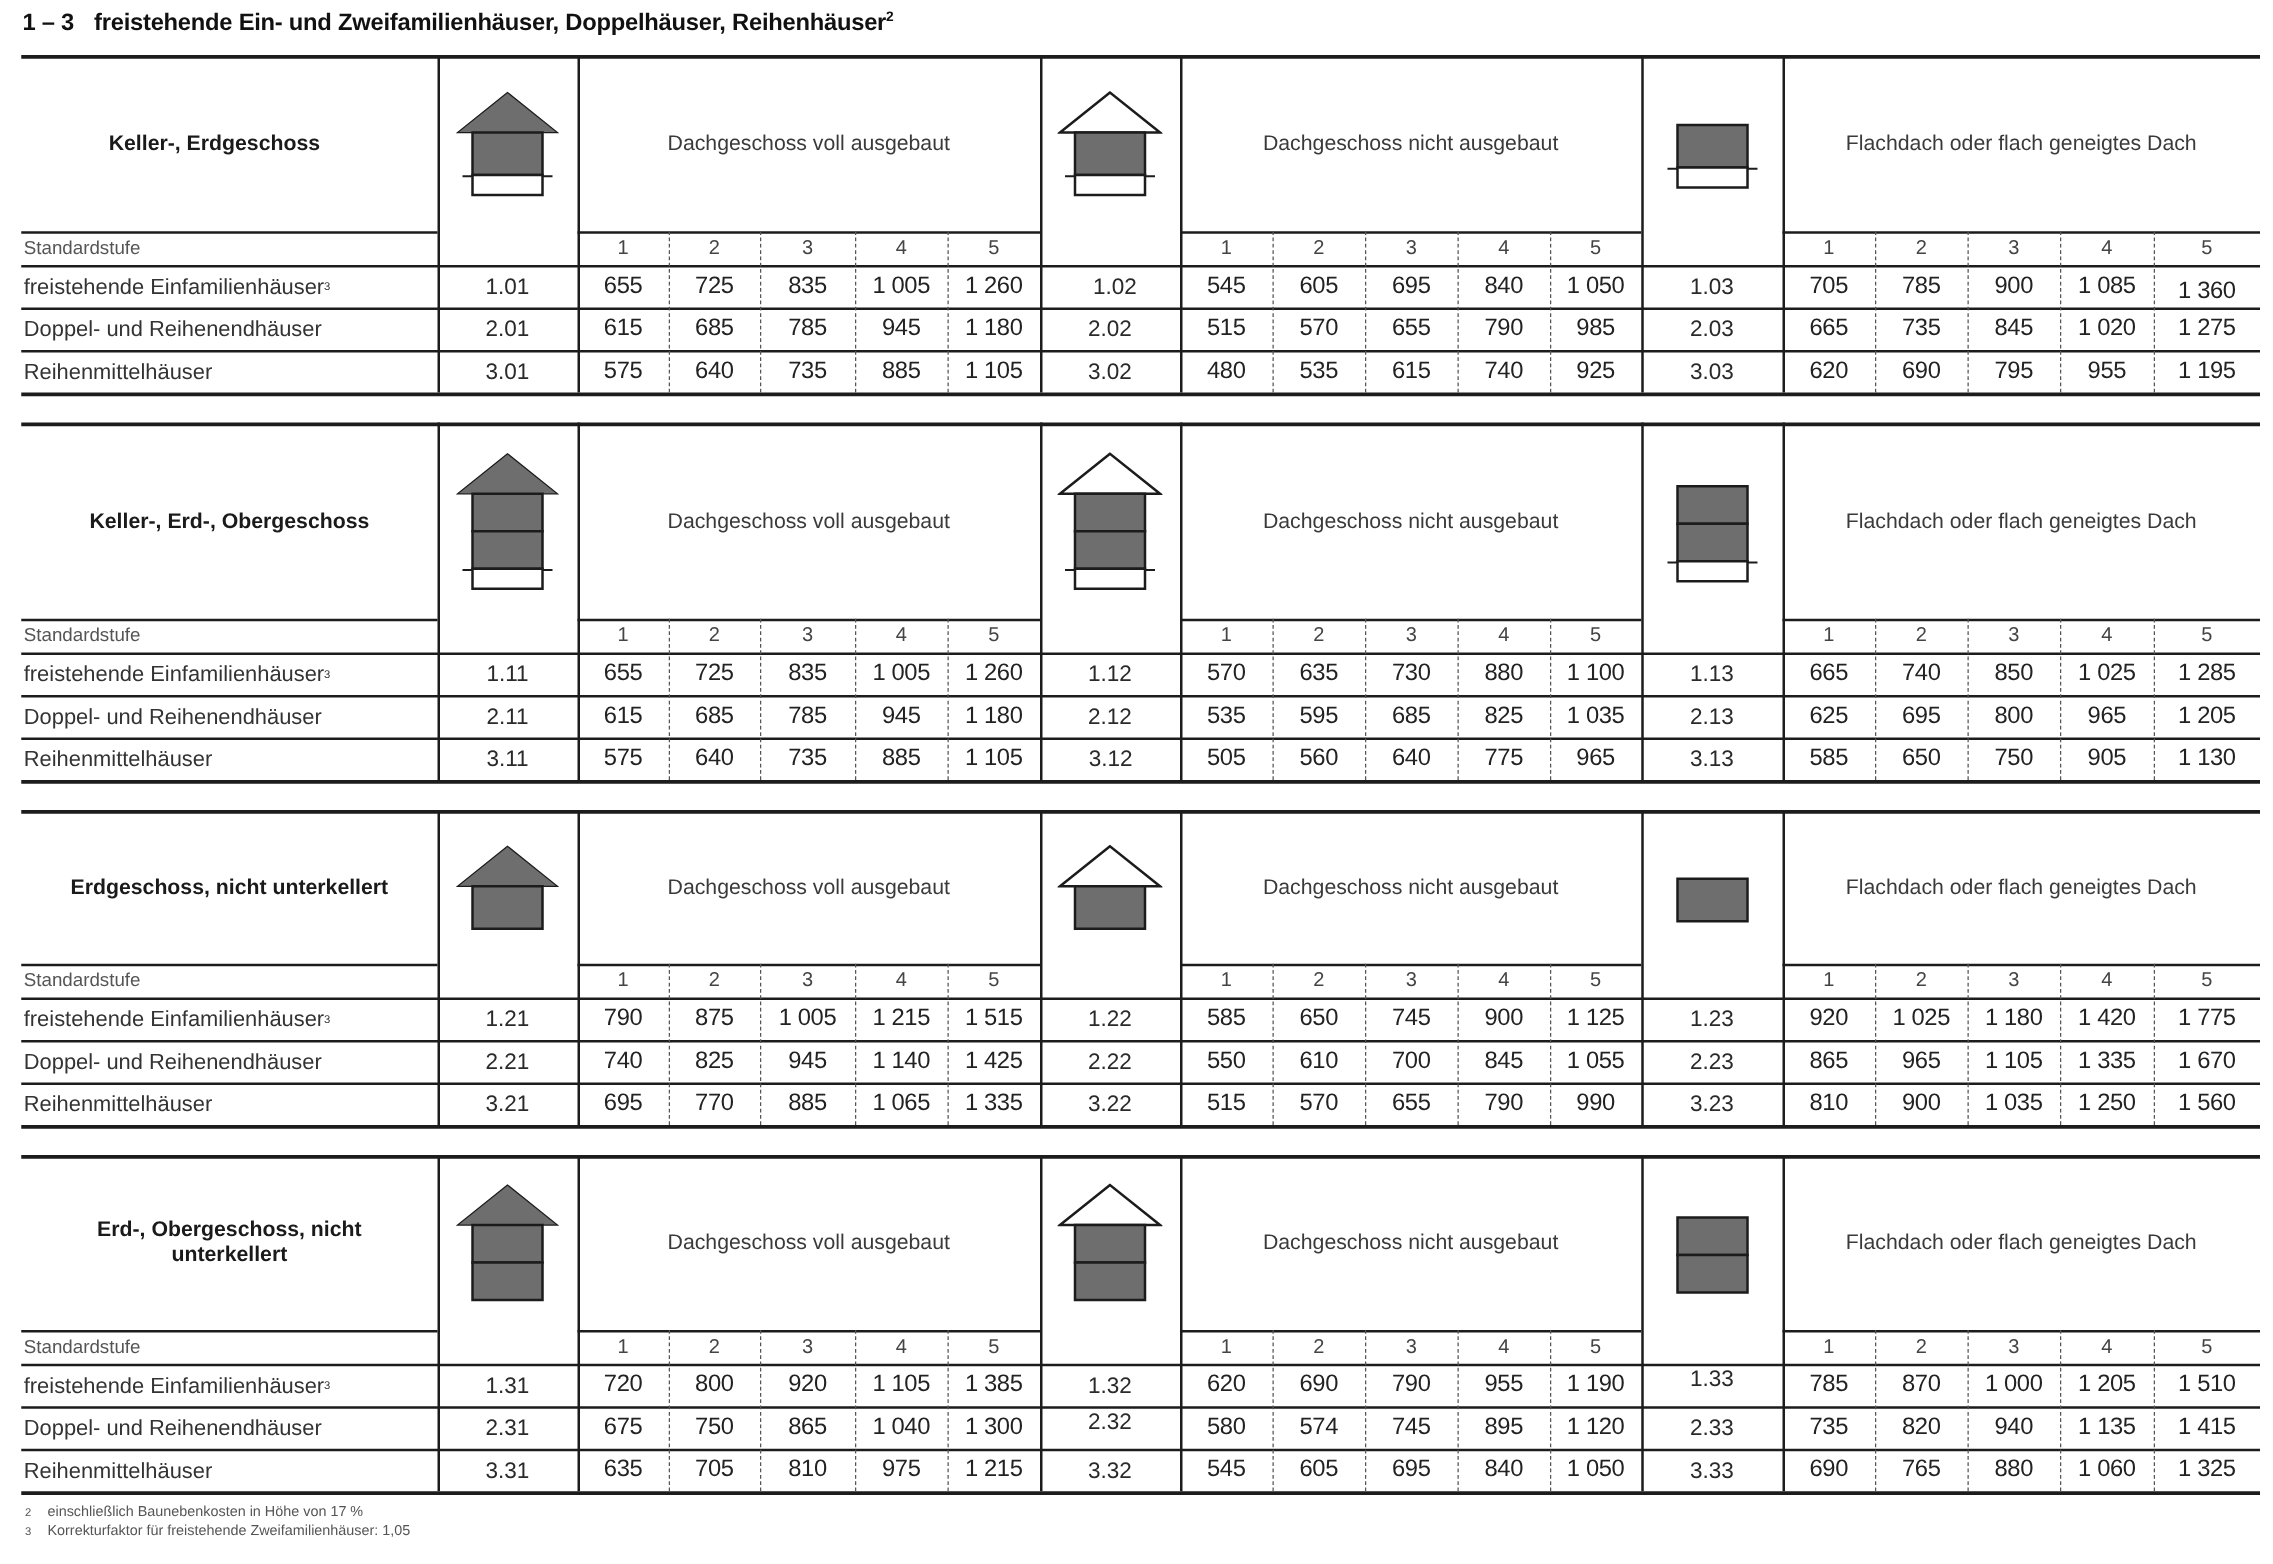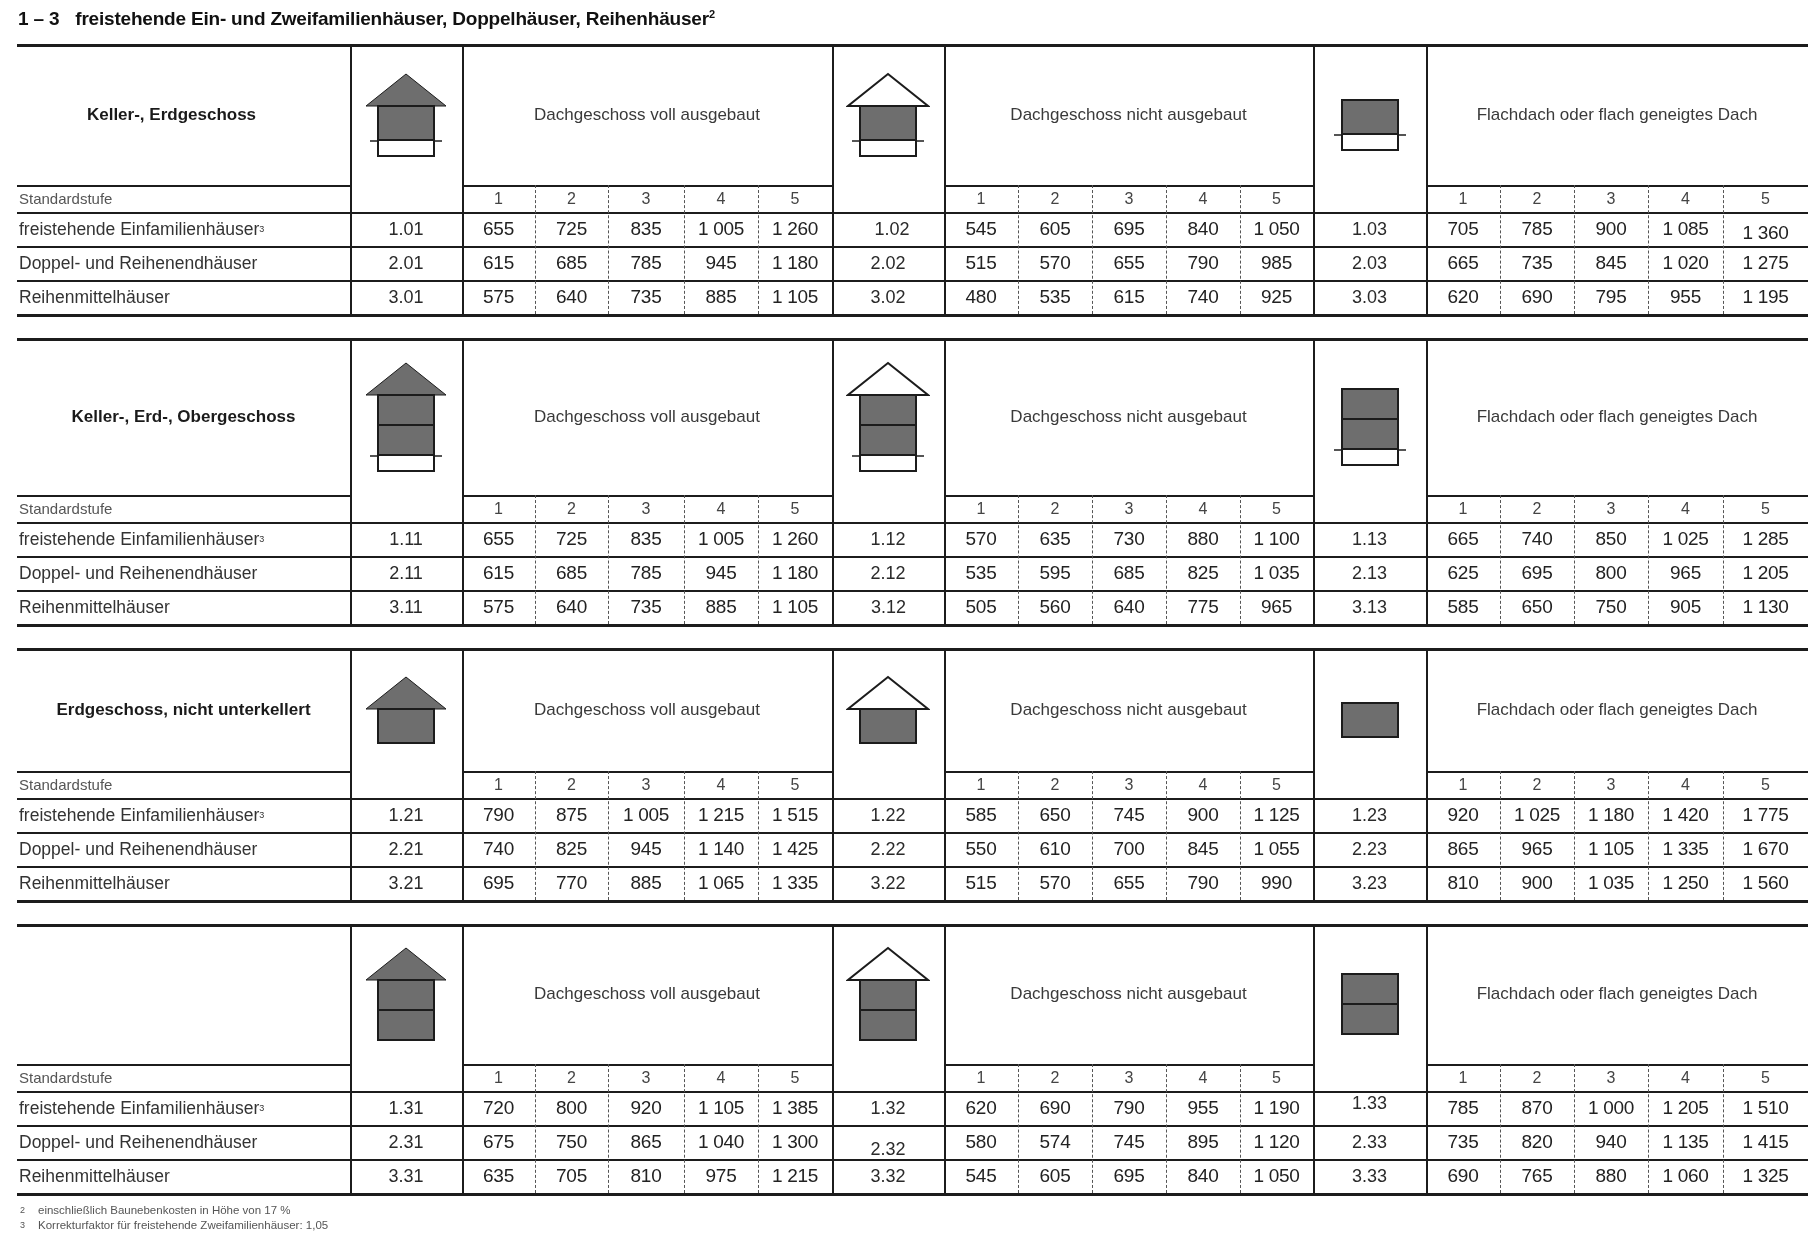--- a/index.html
+++ b/index.html
@@ -466,20 +466,21 @@
       <div class="vline thin" style="left:667px;top:140px;height:129px"></div>
       <div class="vline thin" style="left:741px;top:140px;height:129px"></div>
       <div class="vline thin" style="left:1001px;top:140px;height:129px"></div>
       <div class="vline thin" style="left:1075px;top:140px;height:129px"></div>
       <div class="vline thin" style="left:1149px;top:140px;height:129px"></div>
       <div class="vline thin" style="left:1223px;top:140px;height:129px"></div>
       <div class="vline thin" style="left:1483px;top:140px;height:129px"></div>
       <div class="vline thin" style="left:1557px;top:140px;height:129px"></div>
       <div class="vline thin" style="left:1631px;top:140px;height:129px"></div>
       <div class="vline thin" style="left:1706px;top:140px;height:129px"></div>
+      <div class="cell sec-title" style="left:20px;width:293px;top:0;height:140px">Erd-, Obergeschoss, nicht unterkellert</div>
       <div class="cell" style="left:333px;width:112px;top:0;height:140px">
         <svg width="84" height="100" viewBox="0 0 84 100">
           <polygon points="42,4 2,36 82,36" fill="#6e6e6e" stroke="#1c1c1c" stroke-width="1"></polygon>
           <rect x="14" y="36" width="56" height="30" fill="#6e6e6e" stroke="#1c1c1c" stroke-width="2"></rect>
           <rect x="14" y="66" width="56" height="30" fill="#6e6e6e" stroke="#1c1c1c" stroke-width="2"></rect>
         </svg>
       </div>
       <div class="cell" style="left:815px;width:112px;top:0;height:140px">
         <svg width="84" height="100" viewBox="0 0 84 100">
           <polygon points="42,4 2,36 82,36" fill="#fff" stroke="#1c1c1c" stroke-width="2"></polygon>
@@ -531,21 +532,21 @@
       <div class="cell val" style="left:1223px;width:73px;top:167px;height:34px">1 190</div>
       <div class="cell val" style="left:1409px;width:74px;top:167px;height:34px">785</div>
       <div class="cell val" style="left:1483px;width:74px;top:167px;height:34px">870</div>
       <div class="cell val" style="left:1557px;width:74px;top:167px;height:34px">1 000</div>
       <div class="cell val" style="left:1631px;width:75px;top:167px;height:34px">1 205</div>
       <div class="cell val" style="left:1706px;width:85px;top:167px;height:34px">1 510</div>
       <div class="cell rowlabel" style="left:0;width:333px;top:201px;height:34px">
         <span>Doppel- und Reihenendhäuser</span>
       </div>
       <div class="cell code" style="left:333px;width:112px;top:201px;height:34px">2.31</div>
-      <div class="cell code" style="left:815px;width:112px;top:201px;height:48px">2.32</div>
+      <div class="cell code" style="left:815px;width:112px;top:189px;height:48px">2.32</div>
       <div class="cell code" style="left:1296px;width:113px;top:201px;height:34px">2.33</div>
       <div class="cell val" style="left:445px;width:73px;top:201px;height:34px">675</div>
       <div class="cell val" style="left:518px;width:73px;top:201px;height:34px">750</div>
       <div class="cell val" style="left:591px;width:76px;top:201px;height:34px">865</div>
       <div class="cell val" style="left:667px;width:74px;top:201px;height:34px">1 040</div>
       <div class="cell val" style="left:741px;width:74px;top:201px;height:34px">1 300</div>
       <div class="cell val" style="left:927px;width:74px;top:201px;height:34px">580</div>
       <div class="cell val" style="left:1001px;width:74px;top:201px;height:34px">574</div>
       <div class="cell val" style="left:1075px;width:74px;top:201px;height:34px">745</div>
       <div class="cell val" style="left:1149px;width:74px;top:201px;height:34px">895</div>

